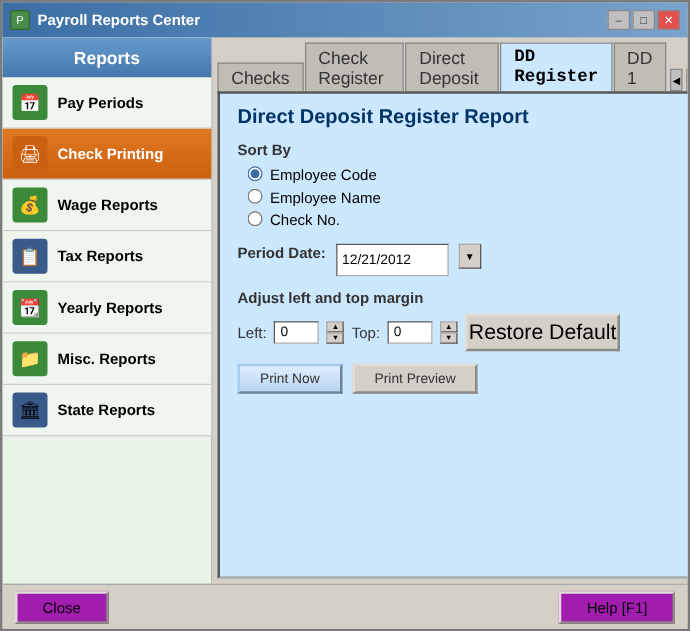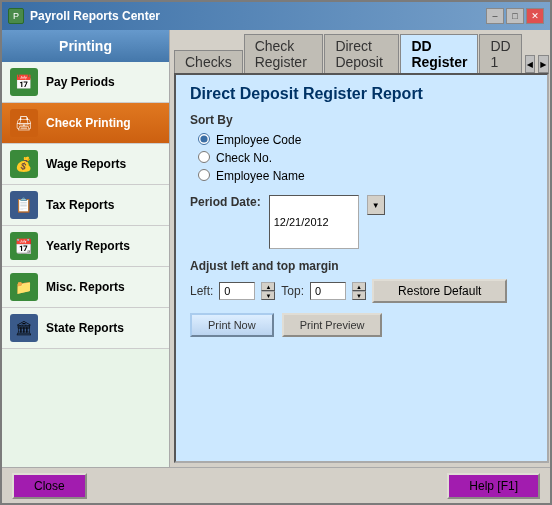--- a/index.html
+++ b/index.html
@@ -146,20 +146,21 @@
       border-bottom: none;
       cursor: pointer;
       font-size: 14px;
       color: #333;
     }
 
     .tab.active {
       background: #cce8ff;
       font-weight: bold;
       color: #000;
+      font-family: Liberation Mono, monospace;
     }
 
     .tab-nav-btn {
       width: 16px;
       height: 18px;
       background: #c0c0c0;
       border: 1px solid #888;
       display: flex;
       align-items: center;
       justify-content: center;
@@ -214,21 +215,21 @@
       gap: 8px;
       margin-bottom: 10px;
     }
 
     .period-label {
       font-weight: bold;
       color: #333;
     }
 
     .period-input {
-      padding: 20px 4px;
+      padding: 6px 4px;
       border: 1px inset #aaa;
       background: white;
       font-size: 11px;
       width: 90px;
     }
 
     .dropdown-btn {
       background: #d4d0c8;
       border: 1px outset #aaa;
       width: 18px;
@@ -275,25 +276,25 @@
       border: 1px outset #aaa;
       display: flex;
       align-items: center;
       justify-content: center;
       font-size: 6px;
       cursor: pointer;
       line-height: 1;
     }
 
     .restore-default-btn {
-      padding: 3px 24px;
+      padding: 3px 1px;
       background: #d4d0c8;
       border: 2px outset #e0ddd5;
       cursor: pointer;
-      font-size: 12px;
+      font-size: 17px;
     }
 
     .action-row {
       display: flex;
       gap: 8px;
       margin-top: 4px;
     }
 
     .action-btn {
       padding: 4px 16px;
@@ -341,21 +342,21 @@
     <div class="title-bar-buttons">
       <div class="title-btn">–</div>
       <div class="title-btn">□</div>
       <div class="title-btn close">✕</div>
     </div>
   </div>
 
   <div class="main-area">
 
     <div class="sidebar">
-      <div class="sidebar-header">Printing</div>
+      <div class="sidebar-header">Reports</div>
 
       <div class="sidebar-item">
         <div class="sidebar-icon icon-green">📅</div>
         <span class="sidebar-item-label">Pay Periods</span>
       </div>
 
       <div class="sidebar-item active">
         <div class="sidebar-icon icon-orange">🖨</div>
         <span class="sidebar-item-label">Check Printing</span>
       </div>
@@ -403,25 +404,25 @@
 
         <div class="section-label">Sort By</div>
 
         <div class="radio-group">
           <div class="radio-row">
             <input type="radio" name="sort" class="radio-input" checked="" style="">
             <span>Employee Code</span>
           </div>
           <div class="radio-row">
             <input type="radio" name="sort" class="radio-input" style="">
-            <span>Check No.</span>
+            <span>Employee Name</span>
           </div>
           <div class="radio-row">
             <input type="radio" name="sort" class="radio-input" style="">
-            <span>Employee Name</span>
+            <span>Check No.</span>
           </div>
         </div>
 
         <div class="period-row">
           <span class="period-label">Period Date:</span>
           <input type="text" class="period-input" value="12/21/2012" style="">
           <div class="dropdown-btn">▼</div>
         </div>
 
         <div class="margin-section-label">Adjust left and top margin</div>

